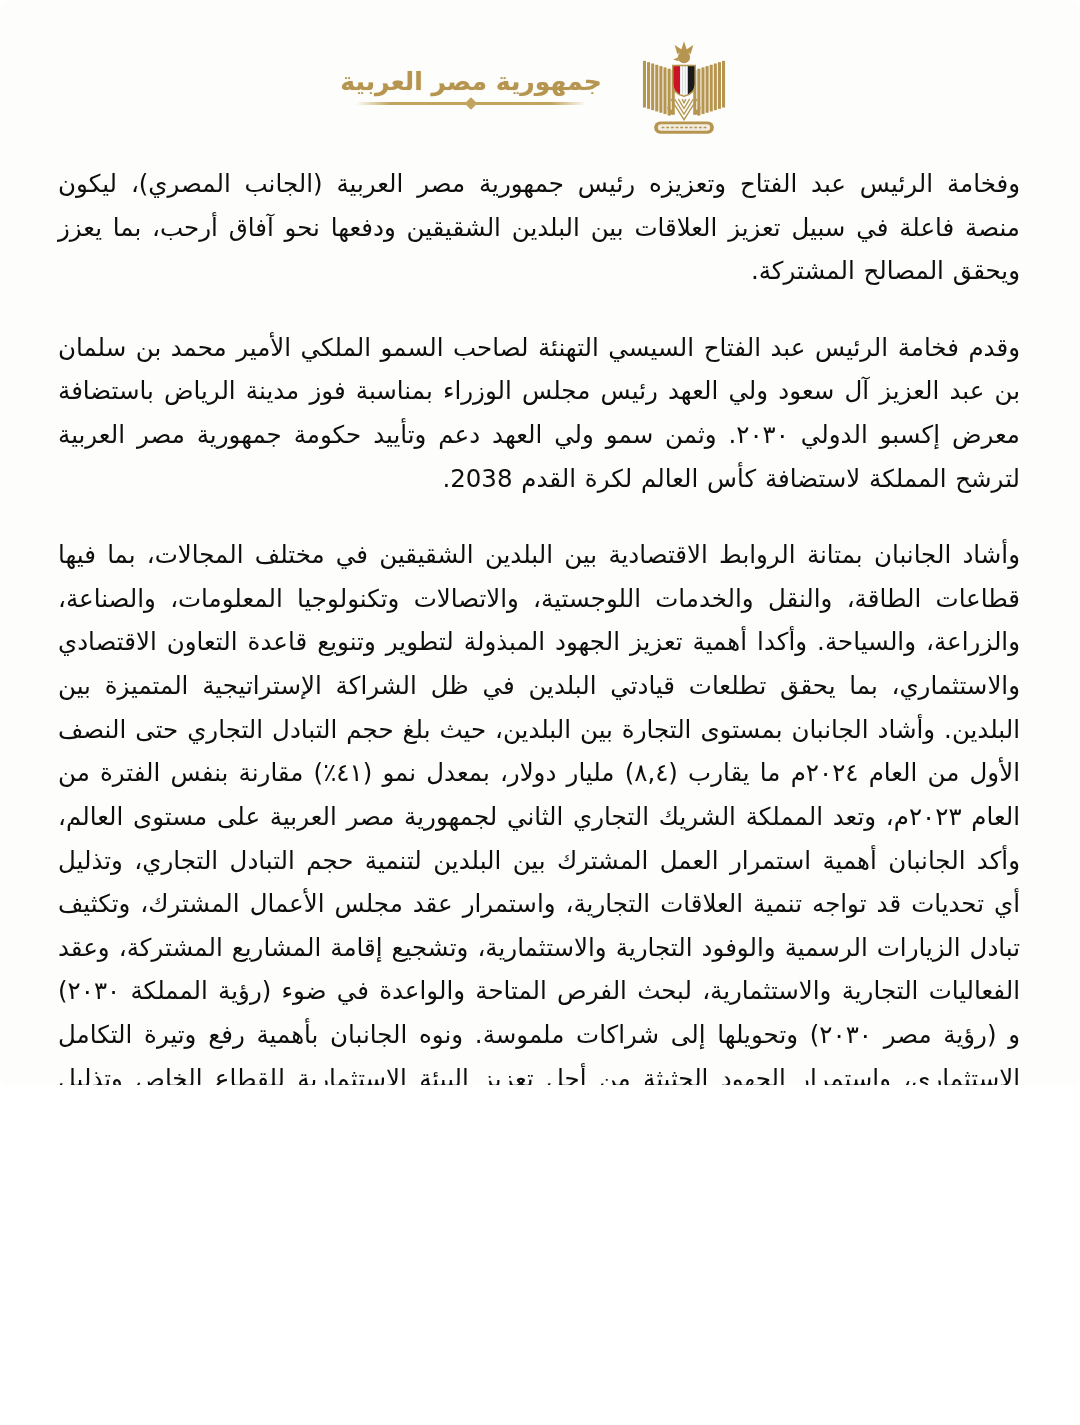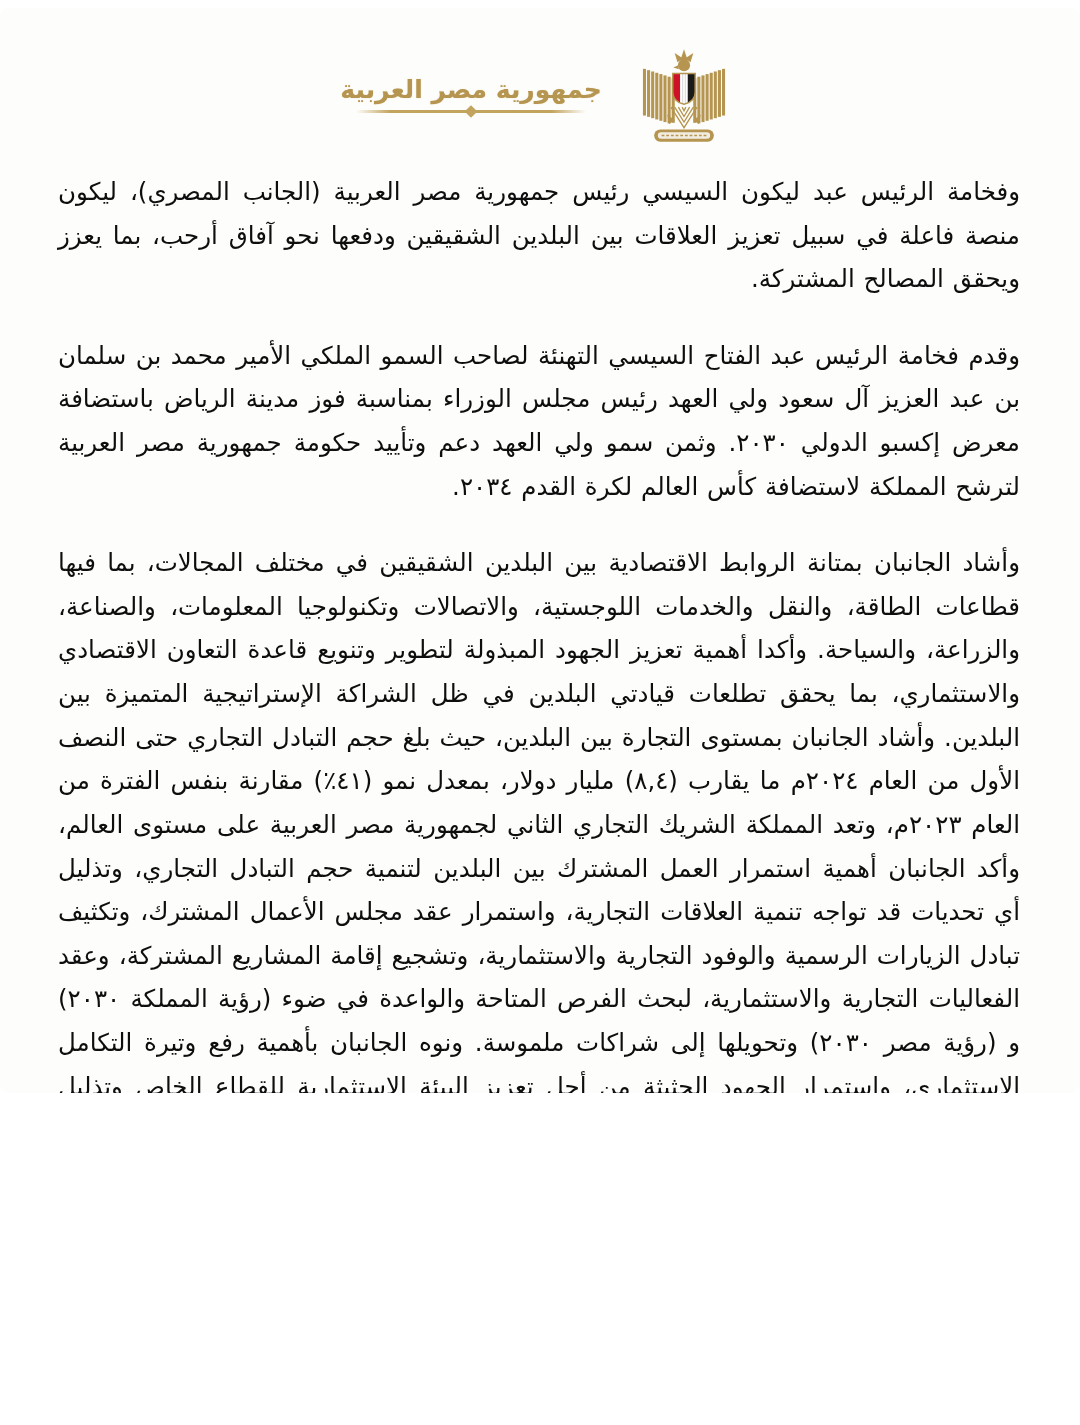--- a/index.html
+++ b/index.html
@@ -1,19 +1,19 @@
 <!DOCTYPE html>
 <html lang="ar"><head>
 <meta charset="utf-8">
 <style>
   html,body{margin:0;padding:0;background:#ffffff;}
   .page{
     position:relative;
     width:1080px;height:1085px;
-    margin:8px auto;
+    margin:0 auto;
     background:#fdfdfb;
     overflow:hidden;
     font-family:"DejaVu Sans", sans-serif;
     border-radius:9px;
   }
   
   .letterhead{
     position:absolute;top:22px;left:0;right:0;
     display:flex;justify-content:center;align-items:center;gap:26px;
     height:130px;
@@ -130,20 +130,20 @@
 
       <g>
         <rect x="28" y="96" width="64" height="13" rx="6.5" fill="#b5954f"></rect>
         <rect x="32" y="99" width="56" height="7" rx="3.5" fill="#fdfdfb" opacity="0.85"></rect>
         <line x1="36" y1="102.5" x2="84" y2="102.5" stroke="#b5954f" stroke-width="1.6" stroke-dasharray="3 2"></line>
       </g>
     </svg>
   </div>
 
   <div class="text-area">
-    <p>وفخامة الرئيس عبد ليكون السيسي رئيس جمهورية مصر العربية (الجانب المصري)، ليكون منصة فاعلة في سبيل تعزيز العلاقات بين البلدين الشقيقين ودفعها نحو آفاق أرحب، بما يعزز ويحقق المصالح المشتركة.</p>
-    <p>وقدم فخامة الرئيس عبد الفتاح السيسي التهنئة لصاحب السمو الملكي الأمير محمد بن سلمان بن عبد العزيز آل سعود ولي العهد رئيس مجلس الوزراء بمناسبة فوز مدينة الرياض باستضافة معرض إكسبو الدولي ٢٠٣٠. وثمن سمو ولي العهد دعم وتأييد حكومة جمهورية مصر العربية لترشح المملكة لاستضافة كأس العالم لكرة القدم ٢٠٣٤.</p>
+    <p>وفخامة الرئيس عبد الفتاح وتعزيزه رئيس جمهورية مصر العربية (الجانب المصري)، ليكون منصة فاعلة في سبيل تعزيز العلاقات بين البلدين الشقيقين ودفعها نحو آفاق أرحب، بما يعزز ويحقق المصالح المشتركة.</p>
+    <p>وقدم فخامة الرئيس عبد الفتاح السيسي التهنئة لصاحب السمو الملكي الأمير محمد بن سلمان بن عبد العزيز آل سعود ولي العهد رئيس مجلس الوزراء بمناسبة فوز مدينة الرياض باستضافة معرض إكسبو الدولي ٢٠٣٠. وثمن سمو ولي العهد دعم وتأييد حكومة جمهورية مصر العربية لترشح المملكة لاستضافة كأس العالم لكرة القدم 2038.</p>
     <p>وأشاد الجانبان بمتانة الروابط الاقتصادية بين البلدين الشقيقين في مختلف المجالات، بما فيها قطاعات الطاقة، والنقل والخدمات اللوجستية، والاتصالات وتكنولوجيا المعلومات، والصناعة، والزراعة، والسياحة. وأكدا أهمية تعزيز الجهود المبذولة لتطوير وتنويع قاعدة التعاون الاقتصادي والاستثماري، بما يحقق تطلعات قيادتي البلدين في ظل الشراكة الإستراتيجية المتميزة بين البلدين. وأشاد الجانبان بمستوى التجارة بين البلدين، حيث بلغ حجم التبادل التجاري حتى النصف الأول من العام ٢٠٢٤م ما يقارب (٨,٤) مليار دولار، بمعدل نمو (٤١٪) مقارنة بنفس الفترة من العام ٢٠٢٣م، وتعد المملكة الشريك التجاري الثاني لجمهورية مصر العربية على مستوى العالم، وأكد الجانبان أهمية استمرار العمل المشترك بين البلدين لتنمية حجم التبادل التجاري، وتذليل أي تحديات قد تواجه تنمية العلاقات التجارية، واستمرار عقد مجلس الأعمال المشترك، وتكثيف تبادل الزيارات الرسمية والوفود التجارية والاستثمارية، وتشجيع إقامة المشاريع المشتركة، وعقد الفعاليات التجارية والاستثمارية، لبحث الفرص المتاحة والواعدة في ضوء (رؤية المملكة ٢٠٣٠) و (رؤية مصر ٢٠٣٠) وتحويلها إلى شراكات ملموسة. ونوه الجانبان بأهمية رفع وتيرة التكامل الاستثماري، واستمرار الجهود الحثيثة من أجل تعزيز البيئة الاستثمارية للقطاع الخاص وتذليل التحديات التي تواجه المستثمرين. وأكدا على أهمية متابعة تنفيذ نتائج اجتماعات الدورة (الثامنة عشرة) لـ(اللجنة السعودية المصرية المشتركة)، والاتفاقيات الناتجة عنها، والتي أسهمت في توسيع نطاق التعاون وتعزيزه في عدد من المجالات. ورحب الجانبان بتوقيع اتفاقية (تشجيع وحماية الاستثمارات</p>
   </div>
 
   <div class="page-number">٢</div>
 
 </div>
 
 </body></html>

